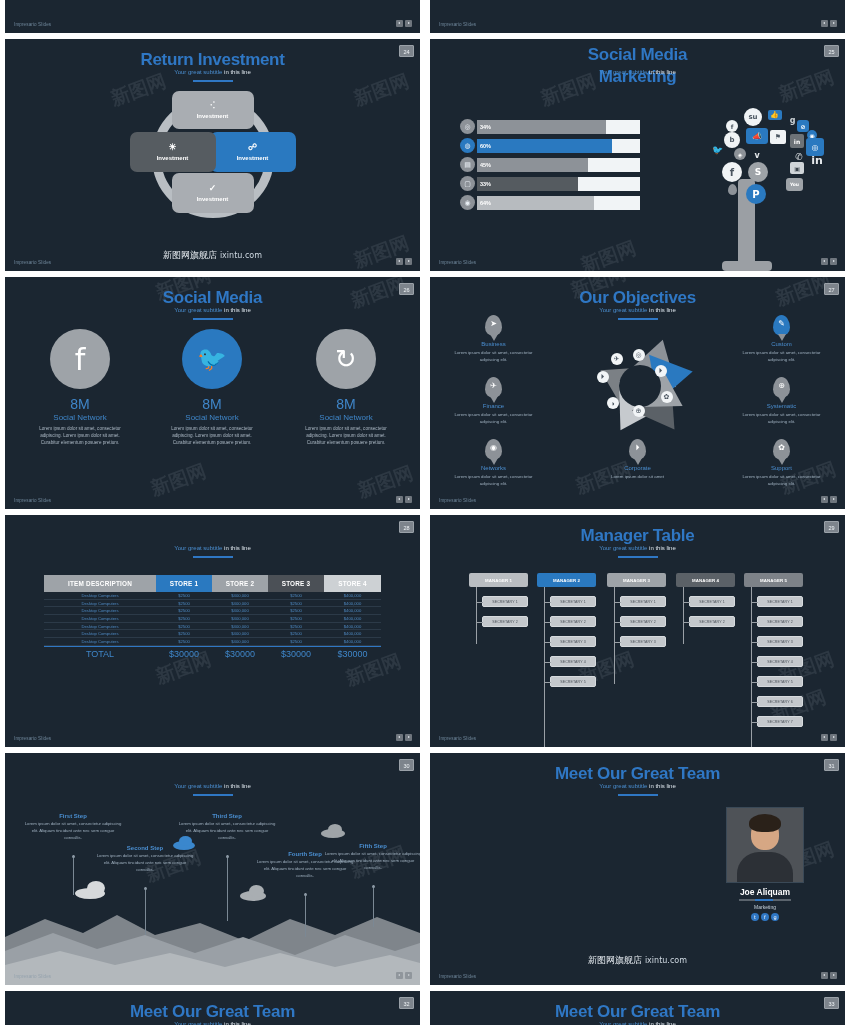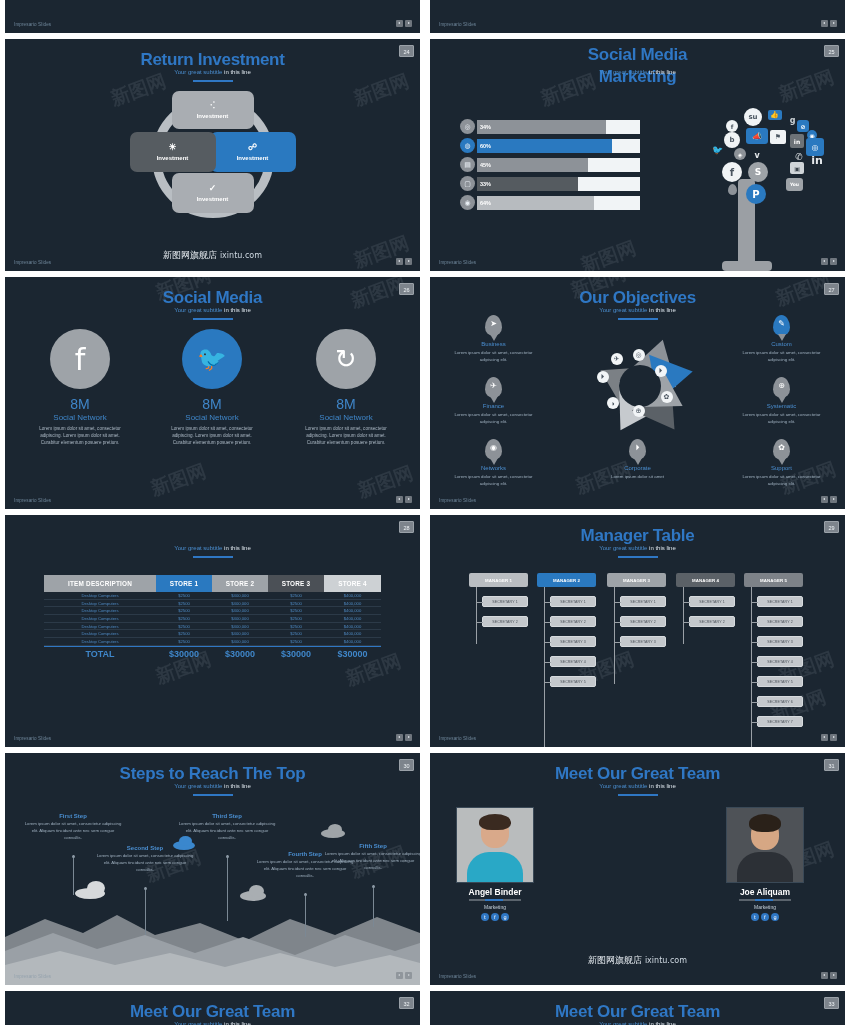--- a/index.html
+++ b/index.html
@@ -172,21 +172,21 @@
     font-size:6.4px; font-weight:bold; color:#fff; letter-spacing:.2px;
   }
   .tbl-row{ display:flex; height:7.7px; border-bottom:1px solid #2c3a48; }
   .tbl-row div{
     display:flex; align-items:center; justify-content:center;
     font-size:4.2px; color:#4e89c2;
   }
   .tbl-total{ display:flex; height:16px; border-top:1.4px solid #2f77c4; }
   .tbl-total div{
     display:flex; align-items:center; justify-content:center;
-    font-size:9px; font-weight:bold; color:#3f86c9;
+    font-size:9px; font-weight:normal; color:#3f86c9;
   }
   .c0{ width:112px; } .c1{ width:56px; } .c2{ width:56px; } .c3{ width:56px; } .c4{ width:57px; }
 
   
   .mcol{ position:absolute; top:58px; width:59px; }
   .mbox{
     height:14px; border-radius:2px; display:flex; align-items:center;
     justify-content:center; color:#fff; font-size:4.4px; font-weight:bold;
     letter-spacing:.1px;
   }
@@ -653,21 +653,20 @@
       <div class="s-foot"><span>Impresario</span> <span>Slides</span></div>
       <div class="s-nav">
           <i class="prev"></i>
           <i class="next"></i>
         </div>
     </div>
   </div>
 
   <div class="slide">
     <div class="canvas">
-      <div class="s-title">Steps to Reach The Top</div>
       <div class="s-sub"><b>Your great subtitle</b> <i>in this line</i></div>
       <div class="s-rule"></div>
       <div class="s-num">30</div>
 
       <svg class="mtn" width="415" height="110" viewBox="0 0 415 110">
         <path d="M0 62 L40 44 L78 58 L112 40 L150 60 L195 48 L240 66 L285 44 L330 60 L372 42 L415 58 L415 110 L0 110 Z" fill="#7f858b"></path>
         <path d="M0 76 L48 58 L92 74 L140 60 L190 78 L238 62 L290 80 L340 60 L390 76 L415 68 L415 110 L0 110 Z" fill="#9aa0a6"></path>
         <path d="M0 90 L55 76 L110 90 L165 78 L220 92 L275 78 L330 92 L385 80 L415 88 L415 110 L0 110 Z" fill="#b3b8bc"></path>
       </svg>
 
@@ -719,35 +718,20 @@
 
   <div class="slide">
     <div class="canvas">
       <div class="wm" style="left:348px;top:92px">新图网</div>
 
       <div class="s-title">Meet Our Great Team</div>
       <div class="s-sub"><b>Your great subtitle</b> <i>in this line</i></div>
       <div class="s-rule"></div>
       <div class="s-num">31</div>
 
-      <div class="member" style="left:26px">
-        <div class="photo" style="background:#b9bcbd">
-          <div style="position:absolute;left:50%;top:10px;margin-left:-14px;width:28px;height:30px;border-radius:45%;background:#d9a98a"></div>
-          <div style="position:absolute;left:50%;top:6px;margin-left:-16px;width:32px;height:16px;border-radius:50% 50% 40% 40%;background:#3a2a20"></div>
-          <div style="position:absolute;left:50%;bottom:0;margin-left:-28px;width:56px;height:30px;border-radius:22px 22px 0 0;background:#29a8c6"></div>
-        </div>
-        <div class="m-name">Angel Binder</div>
-        <div class="m-rule"></div>
-        <div class="m-role">Marketing</div>
-        <div class="m-soc">
-          <i>t</i>
-            <i>f</i>
-            <i>g</i>
-        </div>
-      </div>
 
 
 
       <div class="member" style="left:296px">
         <div class="photo" style="background:#4e5257">
           <div style="position:absolute;left:50%;top:12px;margin-left:-14px;width:28px;height:30px;border-radius:45%;background:#d6a784"></div>
           <div style="position:absolute;left:50%;top:6px;margin-left:-16px;width:32px;height:18px;border-radius:50% 50% 40% 40%;background:#2a2119"></div>
           <div style="position:absolute;left:50%;bottom:0;margin-left:-28px;width:56px;height:30px;border-radius:22px 22px 0 0;background:#2c3036"></div>
         </div>
         <div class="m-name">Joe Aliquam</div>

